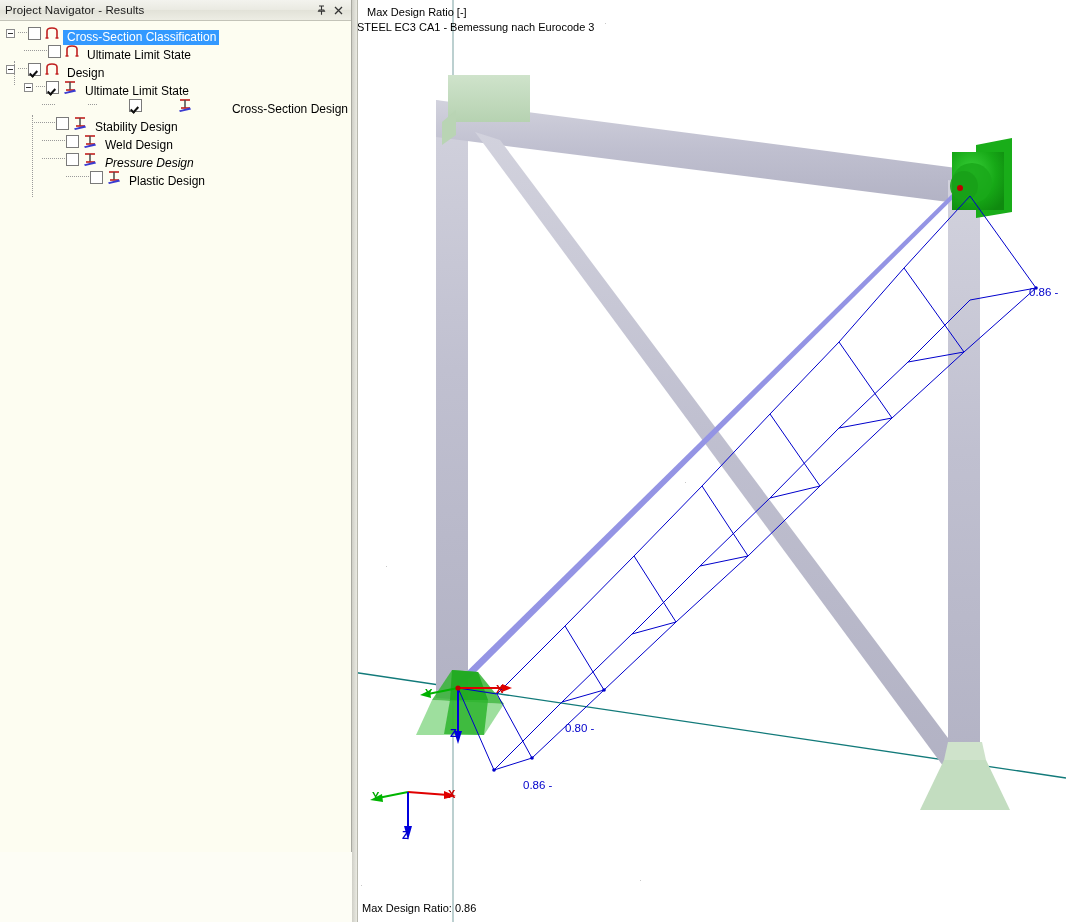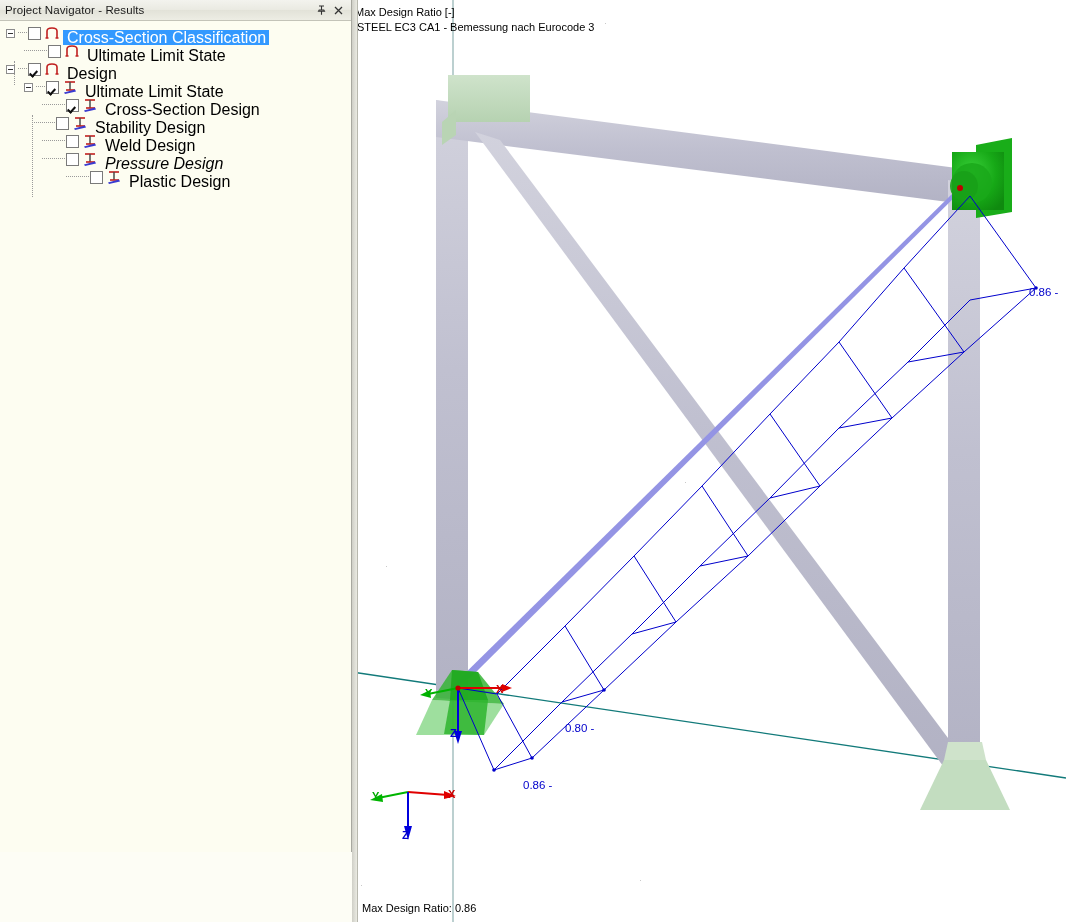--- a/index.html
+++ b/index.html
@@ -58,21 +58,21 @@
     overflow: hidden;
   }
   .trow {
     position: relative;
     height: 18px;
     display: flex;
     align-items: center;
     white-space: nowrap;
   }
   .tlabel {
-    font-size: 16px;
+    font-size: 12px;
     color: #000000;
     padding: 0 3px 0 4px;
     line-height: 15px;
     margin-top: 8px;
   }
   .trow.selected .tlabel {
     background: #3399ff;
     color: #ffffff;
   }
   
@@ -135,21 +135,21 @@
     background: #ffffff;
     overflow: hidden;
   }
   .vp-label {
     position: absolute;
     font-size: 11px;
     color: #000;
     white-space: nowrap;
     line-height: 13px;
   }
-  #vp-title1 { left: 3px; top: 6px; }
+  #vp-title1 { left: 15px; top: 6px; }
   #vp-title2 { left: 5px; top: 21px; }
   #vp-status { left: 10px; top: 902px; }
 
   .scroll-left-edge {
     position: absolute;
     left: 0; top: 0; width: 5px; height: 922px;
     background: linear-gradient(to right, #cfcfc7, #eaeae2);
     border-right: 1px solid #b8b8ae;
     z-index: 40;
   }
@@ -234,21 +234,21 @@
             <div class="dots short"></div>
             <div class="cbox checked"></div>
             <span class="ticon"><svg viewBox="0 0 17 14" width="17" height="14">
                 <path d="M3 2 H13" stroke="#c02020" stroke-width="1.6"></path>
                 <path d="M8 2 V10" stroke="#4a4a4a" stroke-width="1.5"></path>
                 <path d="M4 10 H13" stroke="#c02020" stroke-width="1.6"></path>
                 <path d="M2 12.5 L13 9.5 L14 11.5 L3 14 Z" fill="#3a3ad0"></path>
               </svg></span>
             <span class="tlabel">Ultimate Limit State</span>
           </div>
-          <div class="trow" style="padding-left: 42px;">
+          <div class="trow" style="padding-left: 42px; justify-content: space-between;">
             <div class="dots"></div>
             <div class="dots short"></div>
             <div class="cbox checked"></div>
             <span class="ticon"><svg viewBox="0 0 17 14" width="17" height="14">
                 <path d="M3 2 H13" stroke="#c02020" stroke-width="1.6"></path>
                 <path d="M8 2 V10" stroke="#4a4a4a" stroke-width="1.5"></path>
                 <path d="M4 10 H13" stroke="#c02020" stroke-width="1.6"></path>
                 <path d="M2 12.5 L13 9.5 L14 11.5 L3 14 Z" fill="#3a3ad0"></path>
               </svg></span>
             <span class="tlabel">Cross-Section Design</span>

